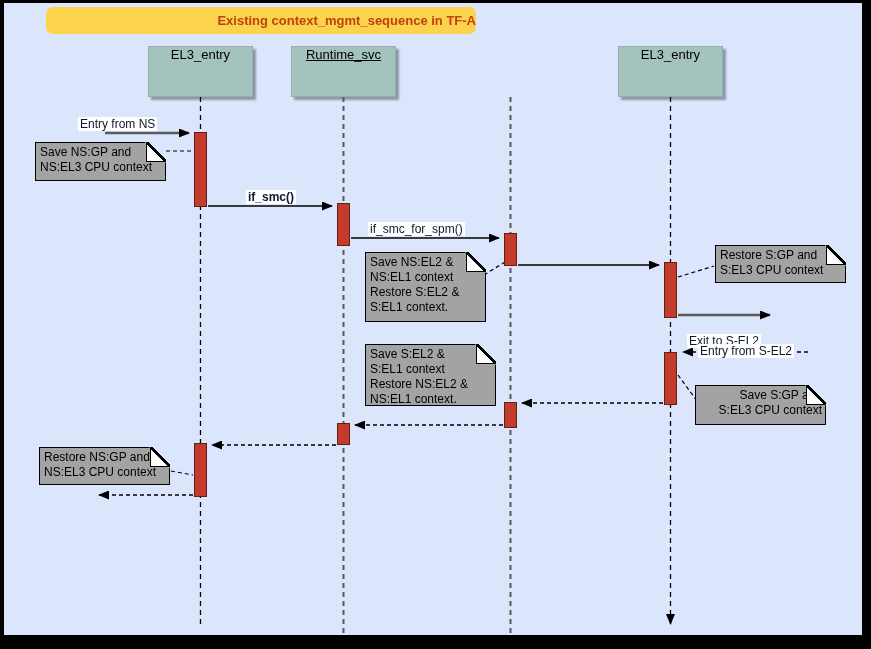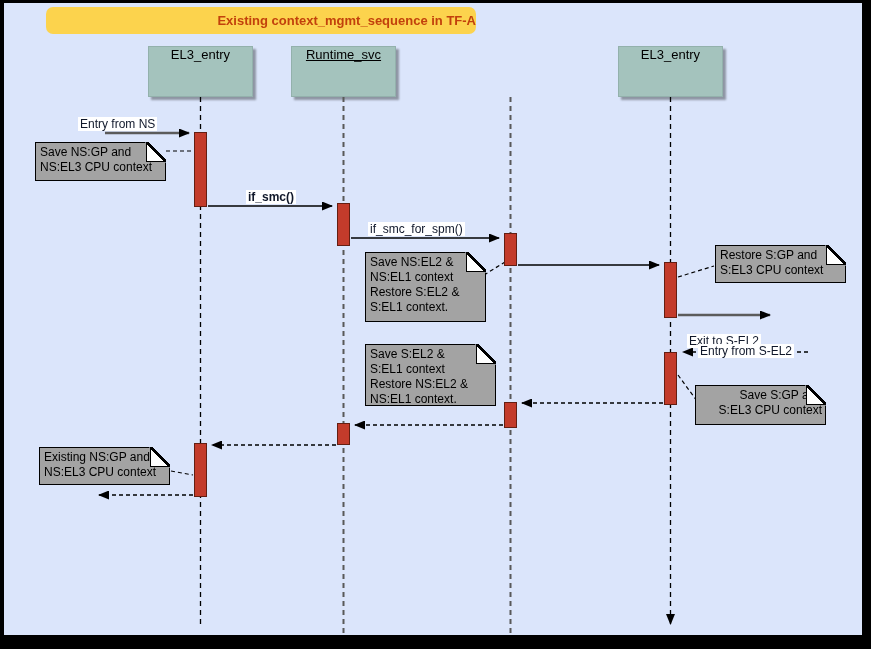--- a/index.html
+++ b/index.html
@@ -136,21 +136,21 @@
   </div>
   <div class="note" style="left:695px; top:385px; width:131px; height:40px;text-align:right;">
     <div class="fold-cover"></div>
     <div class="fold-flap"></div>
     <div>Save S:GP and</div>
     <div>S:EL3 CPU context</div>
   </div>
   <div class="note" style="left:39px; top:447px; width:131px; height:38px;">
     <div class="fold-cover"></div>
     <div class="fold-flap"></div>
-    <div>Existing NS:GP and</div>
+    <div>Restore NS:GP and</div>
     <div>NS:EL3 CPU context</div>
   </div>
 
   <div class="msg-label" style="left:78px;  top:117px;">Entry from NS</div>
   <div class="msg-label" style="left:246px; top:190px;font-weight:bold;">if_smc()</div>
   <div class="msg-label" style="left:368px; top:222px;">if_smc_for_spm()</div>
   <div class="msg-label" style="left:687px; top:300px;margin-top:34px;">Exit to S-EL2</div>
   <div class="msg-label" style="left:690px; top:344px;margin-left:8px;">Entry from S-EL2</div>
 </div>
 

